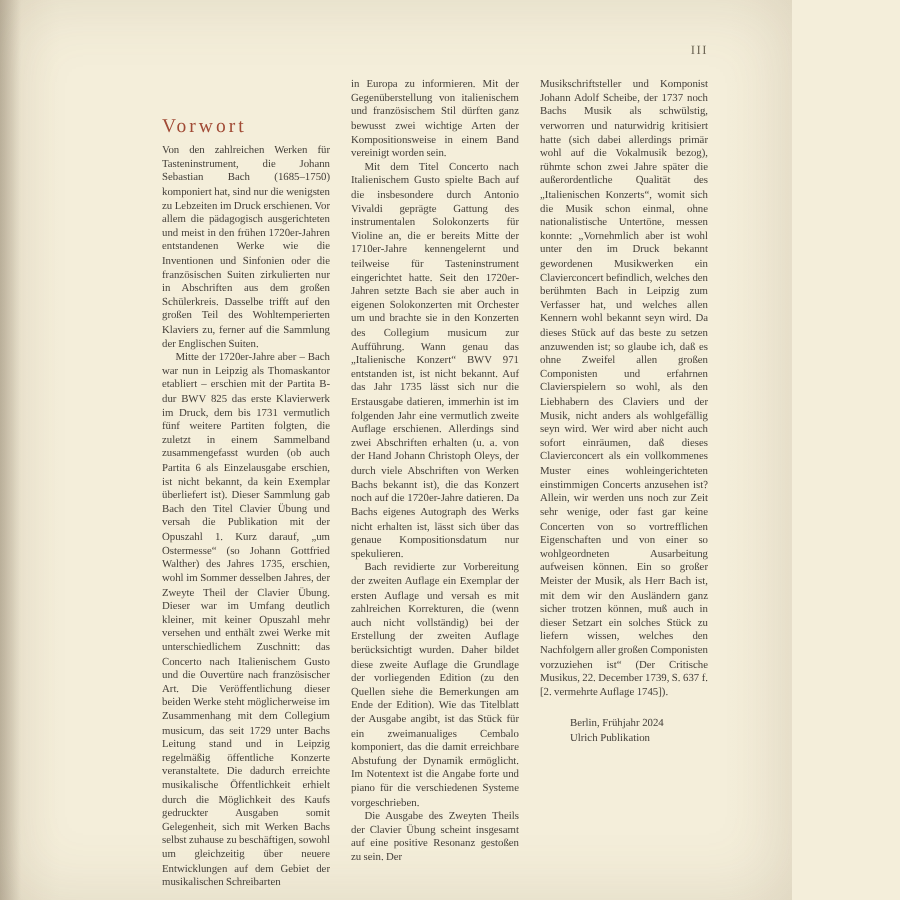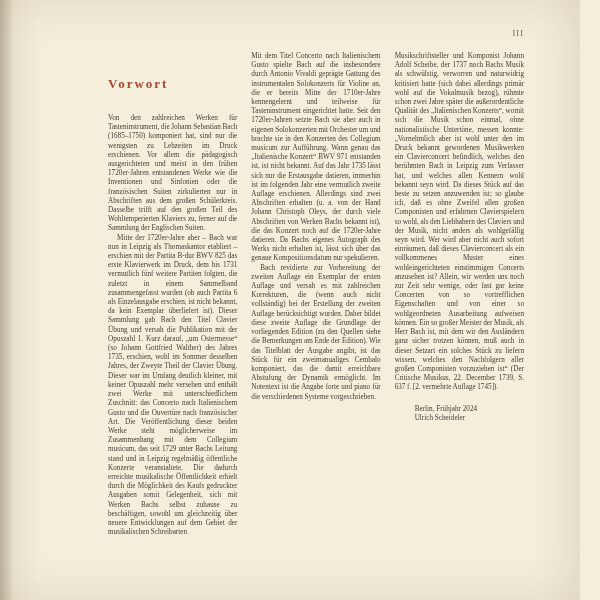--- a/index.html
+++ b/index.html
@@ -8,40 +8,40 @@
     --heading:#a14a35;
     --page-number:#6f6756;
   }
   html,body{margin:0;padding:0;}
   body{
     width:600px;height:600px;overflow:hidden;
     background:var(--paper);
     font-family:"Liberation Serif","DejaVu Serif",serif;
   }
   .page{
-    position:relative;width:580px;height:600px;
+    position:relative;width:528px;height:600px;
     background:linear-gradient(90deg,#ece4cf 0,var(--paper) 40px,var(--paper) 92%,#f0e9d5 100%);
     box-shadow:inset 0 0 46px rgba(120,100,70,0.16);
   }
   .binding-shadow{
     position:absolute;left:0;top:0;width:14px;height:600px;
     background:linear-gradient(90deg,rgba(90,75,55,0.30),rgba(90,75,55,0.0));
   }
   .page-number{
     position:absolute;top:28px;right:56px;
     font-size:8.5px;letter-spacing:1px;color:var(--page-number);
   }
   .content{
     position:absolute;left:108px;right:56px;top:52px;bottom:10px;
     display:flex;gap:14px;
   }
   .column{flex:1 1 0;min-width:0;}
   .heading{
-    margin:24px 0 22px 0;
-    font-size:13px;font-weight:bold;letter-spacing:2px;
+    margin:24px 0 4px 0;
+    font-size:13px;font-weight:normal;letter-spacing:2px;
     color:var(--heading);
   }
   .col-paras p{
     margin:0;
     font-size:7.2px;line-height:9.2px;
     color:var(--text);
     text-align:justify;
     hyphens:auto;
     -webkit-hyphens:auto;
     word-spacing:-0.2px;
@@ -62,27 +62,29 @@
   <div class="content">
     <div class="column">
       <h1 class="heading">Vorwort</h1>
       <div class="col-paras">
           <p>Von den zahlreichen Werken für Tasteninstrument, die Johann Sebastian Bach (1685–1750) komponiert hat, sind nur die wenigsten zu Lebzeiten im Druck erschienen. Vor allem die pädagogisch ausgerichteten und meist in den frühen 1720er-Jahren entstandenen Werke wie die Inventionen und Sinfonien oder die französischen Suiten zirkulierten nur in Abschriften aus dem großen Schülerkreis. Dasselbe trifft auf den großen Teil des Wohltemperierten Klaviers zu, ferner auf die Sammlung der Englischen Suiten.</p>
           <p>Mitte der 1720er-Jahre aber – Bach war nun in Leipzig als Thomaskantor etabliert – erschien mit der Partita B-dur BWV 825 das erste Klavierwerk im Druck, dem bis 1731 vermutlich fünf weitere Partiten folgten, die zuletzt in einem Sammelband zusammengefasst wurden (ob auch Partita 6 als Einzelausgabe erschien, ist nicht bekannt, da kein Exemplar überliefert ist). Dieser Sammlung gab Bach den Titel Clavier Übung und versah die Publikation mit der Opuszahl 1. Kurz darauf, „um Ostermesse“ (so Johann Gottfried Walther) des Jahres 1735, erschien, wohl im Sommer desselben Jahres, der Zweyte Theil der Clavier Übung. Dieser war im Umfang deutlich kleiner, mit keiner Opuszahl mehr versehen und enthält zwei Werke mit unterschiedlichem Zuschnitt: das Concerto nach Italienischem Gusto und die Ouvertüre nach französischer Art. Die Veröffentlichung dieser beiden Werke steht möglicherweise im Zusammenhang mit dem Collegium musicum, das seit 1729 unter Bachs Leitung stand und in Leipzig regelmäßig öffentliche Konzerte veranstaltete. Die dadurch erreichte musikalische Öffentlichkeit erhielt durch die Möglichkeit des Kaufs gedruckter Ausgaben somit Gelegenheit, sich mit Werken Bachs selbst zuhause zu beschäftigen, sowohl um gleichzeitig über neuere Entwicklungen auf dem Gebiet der musikalischen Schreibarten</p>
         </div>
     </div>
     <div class="column">
       <div class="col-paras">
+          <p>in Europa zu informieren. Mit der Gegenüberstellung von italienischem und französischem Stil dürften ganz bewusst zwei wichtige Arten der Kompositionsweise in einem Band vereinigt worden sein.</p>
           <p>Mit dem Titel Concerto nach Italienischem Gusto spielte Bach auf die insbesondere durch Antonio Vivaldi geprägte Gattung des instrumentalen Solokonzerts für Violine an, die er bereits Mitte der 1710er-Jahre kennengelernt und teilweise für Tasteninstrument eingerichtet hatte. Seit den 1720er-Jahren setzte Bach sie aber auch in eigenen Solokonzerten mit Orchester um und brachte sie in den Konzerten des Collegium musicum zur Aufführung. Wann genau das „Italienische Konzert“ BWV 971 entstanden ist, ist nicht bekannt. Auf das Jahr 1735 lässt sich nur die Erstausgabe datieren, immerhin ist im folgenden Jahr eine vermutlich zweite Auflage erschienen. Allerdings sind zwei Abschriften erhalten (u. a. von der Hand Johann Christoph Oleys, der durch viele Abschriften von Werken Bachs bekannt ist), die das Konzert noch auf die 1720er-Jahre datieren. Da Bachs eigenes Autograph des Werks nicht erhalten ist, lässt sich über das genaue Kompositionsdatum nur spekulieren.</p>
           <p>Bach revidierte zur Vorbereitung der zweiten Auflage ein Exemplar der ersten Auflage und versah es mit zahlreichen Korrekturen, die (wenn auch nicht vollständig) bei der Erstellung der zweiten Auflage berücksichtigt wurden. Daher bildet diese zweite Auflage die Grundlage der vorliegenden Edition (zu den Quellen siehe die Bemerkungen am Ende der Edition). Wie das Titelblatt der Ausgabe angibt, ist das Stück für ein zweimanualiges Cembalo komponiert, das die damit erreichbare Abstufung der Dynamik ermöglicht. Im Notentext ist die Angabe forte und piano für die verschiedenen Systeme vorgeschrieben.</p>
+          <p>Die Ausgabe des Zweyten Theils der Clavier Übung scheint insgesamt auf eine positive Resonanz gestoßen zu sein. Der</p>
         </div>
     </div>
     <div class="column">
       <div class="col-paras">
           <p>Musikschriftsteller und Komponist Johann Adolf Scheibe, der 1737 noch Bachs Musik als schwülstig, verworren und naturwidrig kritisiert hatte (sich dabei allerdings primär wohl auf die Vokalmusik bezog), rühmte schon zwei Jahre später die außerordentliche Qualität des „Italienischen Konzerts“, womit sich die Musik schon einmal, ohne nationalistische Untertöne, messen konnte: „Vornehmlich aber ist wohl unter den im Druck bekannt gewordenen Musikwerken ein Clavierconcert befindlich, welches den berühmten Bach in Leipzig zum Verfasser hat, und welches allen Kennern wohl bekannt seyn wird. Da dieses Stück auf das beste zu setzen anzuwenden ist; so glaube ich, daß es ohne Zweifel allen großen Componisten und erfahrnen Clavierspielern so wohl, als den Liebhabern des Claviers und der Musik, nicht anders als wohlgefällig seyn wird. Wer wird aber nicht auch sofort einräumen, daß dieses Clavierconcert als ein vollkommenes Muster eines wohleingerichteten einstimmigen Concerts anzusehen ist? Allein, wir werden uns noch zur Zeit sehr wenige, oder fast gar keine Concerten von so vortrefflichen Eigenschaften und von einer so wohlgeordneten Ausarbeitung aufweisen können. Ein so großer Meister der Musik, als Herr Bach ist, mit dem wir den Ausländern ganz sicher trotzen können, muß auch in dieser Setzart ein solches Stück zu liefern wissen, welches den Nachfolgern aller großen Componisten vorzuziehen ist“ (Der Critische Musikus, 22. December 1739, S. 637 f. [2. vermehrte Auflage 1745]).</p>
         </div>
       <div class="signature">
         <div>Berlin, Frühjahr 2024</div>
-        <div>Ulrich Scheideler</div>
+        <div>Ulrich Publikation</div>
       </div>
     </div>
   </div>
 </div>
 
 </body></html>

